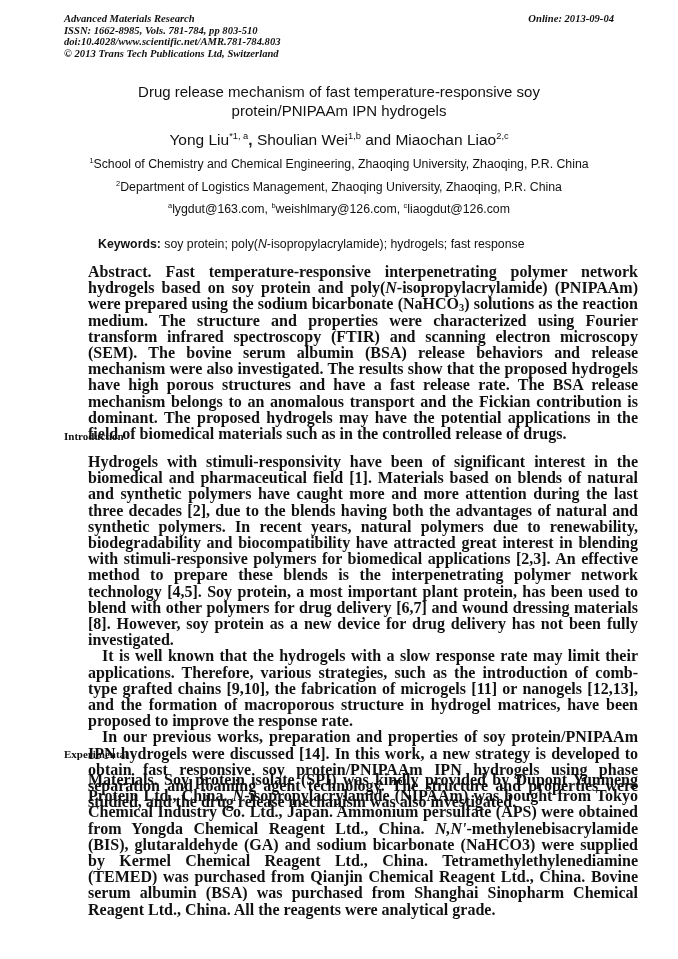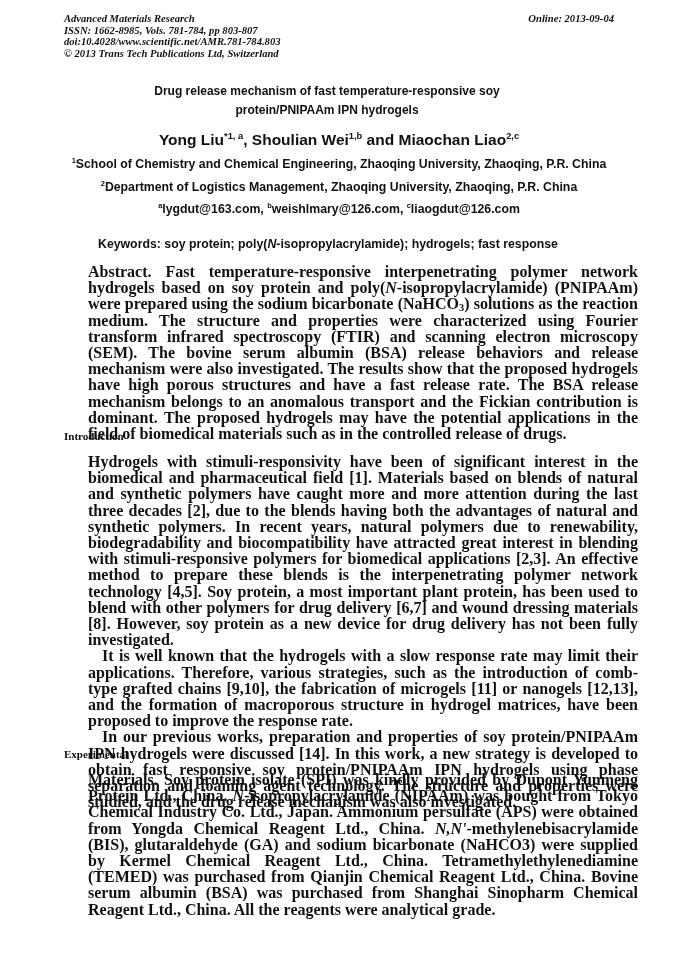--- a/index.html
+++ b/index.html
@@ -1,37 +1,37 @@
 <!DOCTYPE html>
 <html><head>
 <meta charset="utf-8">
 <style>
   html, body { margin: 0; padding: 0; background: #ffffff; }
   body { width: 678px; height: 959px; position: relative; overflow: hidden; color: #111; }
   .serif { font-family: "Liberation Serif", "DejaVu Serif", serif; font-weight: bold; }
-  .sans { font-family: "Liberation Sans", "DejaVu Sans", sans-serif; font-weight: bold; }
+  .sans { font-family: "Liberation Sans", "DejaVu Sans", sans-serif; }
   .header-left { position: absolute; left: 64px; top: 13px; font-size: 10.6px; line-height: 11.5px; font-style: italic; }
   .header-right { position: absolute; right: 64px; top: 13px; font-size: 10.6px; line-height: 11.5px; font-style: italic; }
-  .title { position: absolute; left: 52px; width: 550px; top: 82px; text-align: center; font-weight: bold; font-size: 12px; line-height: 19px; }
+  .title { position: absolute; left: 64px; width: 550px; top: 82px; text-align: center; font-weight: normal; font-size: 15px; line-height: 19px; }
   .authors { position: absolute; left: 64px; width: 550px; top: 130px; text-align: center; font-size: 15.5px; line-height: 20px; }
   .affil { position: absolute; left: 64px; width: 550px; text-align: center; font-size: 12.3px; line-height: 16px; }
   sup { font-size: 0.6em; vertical-align: 0.7em; line-height: 0; }
   sub { font-size: 0.65em; vertical-align: -0.2em; line-height: 0; }
   .keywords { position: absolute; left: 64px; top: 236px; width: 550px; font-size: 12.3px; line-height: 16px; padding-left: 34px; }
   .para { position: absolute; left: 68px; width: 550px; font-size: 16px; line-height: 16.2px; text-align: justify; margin-left: 20px; }
   .heading { position: absolute; left: 64px; font-weight: bold; font-size: 11px; }
   .indent { text-indent: 14px; }
   p { margin: 0; }
 </style>
 </head>
 <body>
 
 <div class="header-left serif">
   <div>Advanced Materials Research</div>
-  <div>ISSN: 1662-8985, Vols. 781-784, pp 803-807</div>
+  <div>ISSN: 1662-8985, Vols. 781-784, pp 803-510</div>
   <div>doi:10.4028/www.scientific.net/AMR.781-784.803</div>
   <div>© 2013 Trans Tech Publications Ltd, Switzerland</div>
 </div>
 <div class="header-right serif">Online: 2013-09-04</div>
 
 <div class="title sans">
   <div>Drug release mechanism of fast temperature-responsive soy</div>
   <div>protein/PNIPAAm IPN hydrogels</div>
 </div>
 

